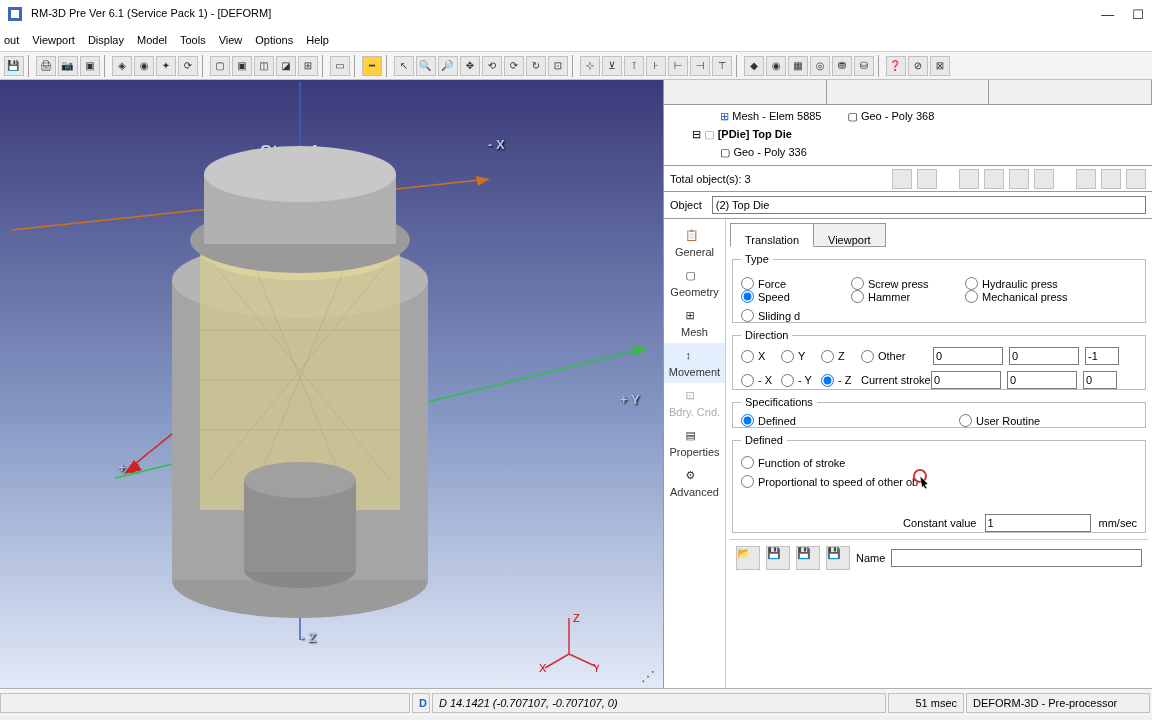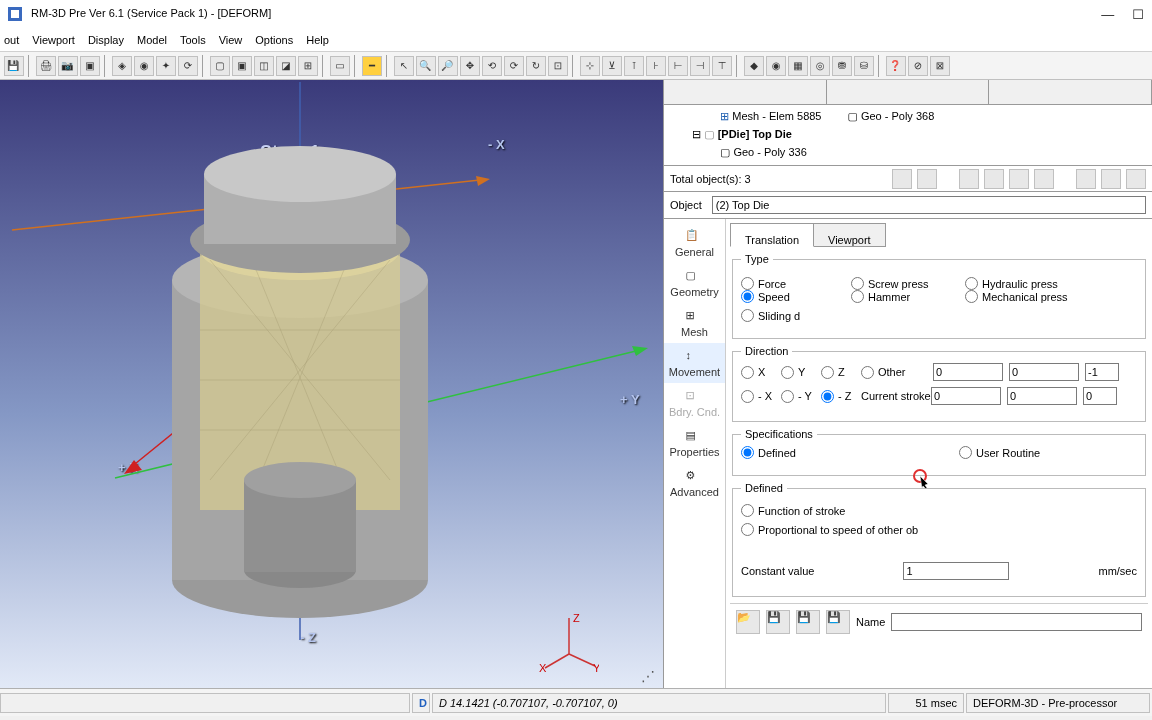--- a/index.html
+++ b/index.html
@@ -41,21 +41,21 @@
 .sidetabs .stab.active { background: #e5f0ff; }
 .sidetabs .stab.disabled { color: #aaa; }
 .sidetabs .stab .ic { width: 18px; height: 16px; margin-bottom: 1px; }
 
 .proppanel { flex: 1; position: relative; padding: 4px; }
 .maintabs { height: 24px; display: flex; }
 .maintabs .mt { padding: 10px 14px; border: 1px solid #999; background: #fff; margin-right: -1px; cursor: default; position: relative; }
 .maintabs .mt.active { border-bottom: 1px solid #fff; z-index: 2; }
 .maintabs .mt.inactive { background: #f0f0f0; }
 
-fieldset { border: 1px solid #bbb; margin: 6px 2px; padding: 6px 8px 16px; }
+fieldset { border: 1px solid #bbb; margin: 6px 2px; padding: 6px 8px 0; }
 fieldset legend { padding: 0 4px; color: #000; }
 .radiorow { display: flex; flex-wrap: wrap; gap: 6px 0; }
 .radiorow label { display: flex; align-items: center; gap: 4px; margin-right: 2px; }
 .radiorow input[type=radio] { margin: 0; }
 .inp { border: 1px solid #7a7a7a; height: 18px; padding: 0 2px; font-size: 11px; }
 
 .bottomctrl { border-top: 1px solid #ccc; height: 36px; display: flex; align-items: center; padding: 0 6px; gap: 6px; }
 .bottomctrl .bbtn { width: 24px; height: 24px; border: 1px solid #c0c0c0; background: #e8e8e8; }
 .bottomctrl input { flex: 1; border: 1px solid #7a7a7a; height: 18px; padding: 1px 3px; }
 
@@ -387,21 +387,21 @@
           <div class="radiorow" style="margin-top:4px">
             <label style="width:216px">
                 <input type="radio" name="df" style="">
                 <span>Function of stroke</span>
               </label>
             <label>
                 <input type="radio" name="df" style="">
                 <span>Proportional to speed of other ob</span>
               </label>
           </div>
-          <div style="margin-top:26px; display:flex; align-items:center; justify-content:space-between; gap:8px">
+          <div style="margin-top:26px; display:flex; align-items:center; justify-content:flex-end; gap:8px">
             <span>Constant value</span>
             <input class="inp" style="width: 106px;" value="1">
             <span>mm/sec</span>
           </div>
         </fieldset>
 
         <div class="bottomctrl">
           <span class="bbtn">📂</span>
           <span class="bbtn">💾</span>
           <span class="bbtn">💾</span>

